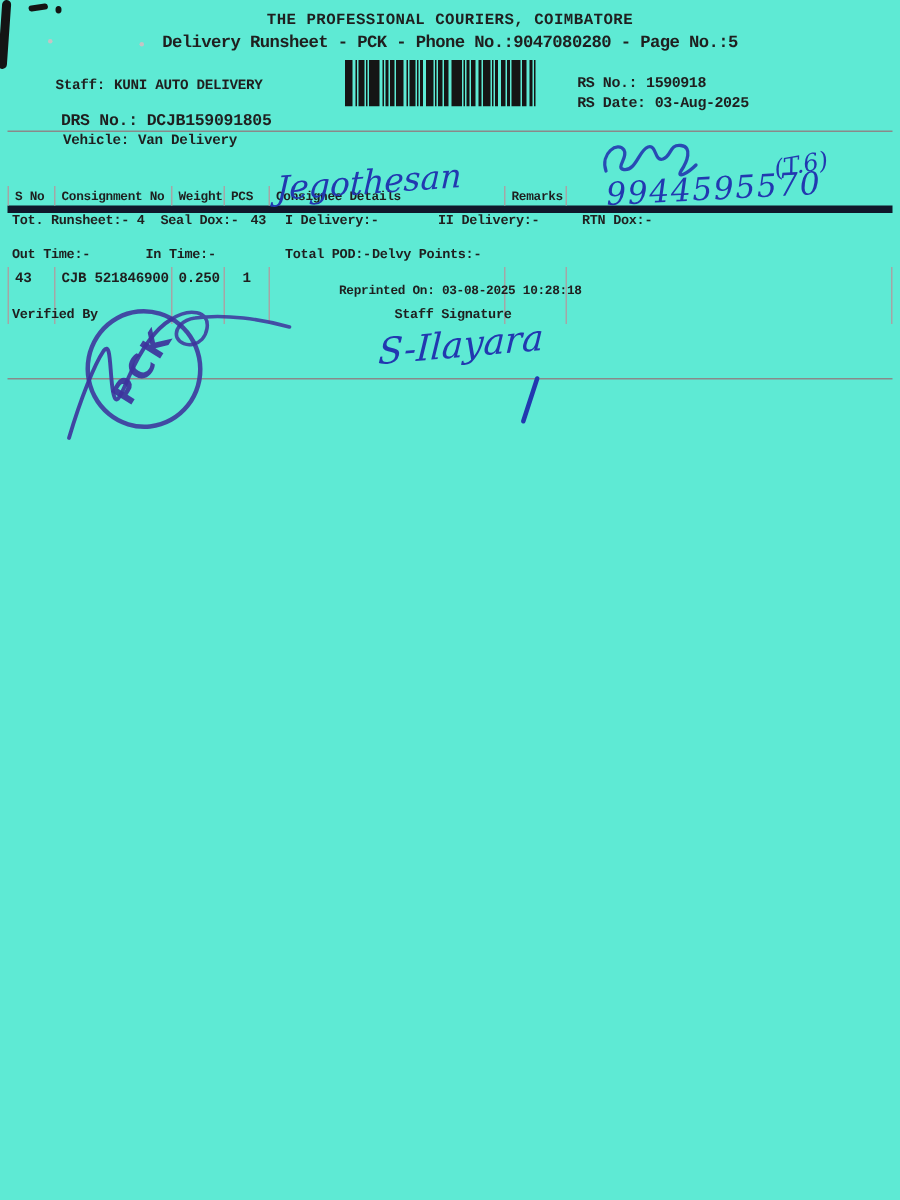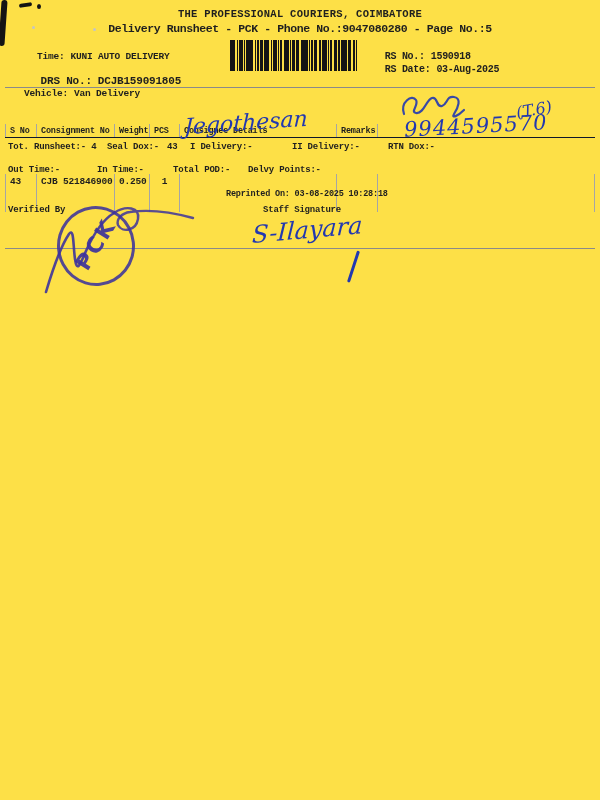--- a/index.html
+++ b/index.html
@@ -1,34 +1,34 @@
 <!DOCTYPE html>
 <html><head>
 <meta charset="utf-8">
 <style>
   html,body{margin:0;padding:0;background:#ffffff;}
   .page{
-    position:relative;width:600px;height:800px;background:#fde047;overflow:hidden;
+    position:relative;width:600px;height:800px;background:#5eead4;overflow:hidden;
     font-family:"Liberation Mono","DejaVu Sans Mono",monospace;
     color:#1f1f1f;font-weight:bold;
   }
   .abs{position:absolute;white-space:pre;}
   .title{top:8px;left:0;width:600px;text-align:center;font-size:10.5px;letter-spacing:.3px;}
   .subtitle{top:22px;left:0;width:600px;text-align:center;font-size:11.5px;letter-spacing:-.4px;}
   .kv .v{margin-left:6px;}
   .meta-line{font-size:9.5px;letter-spacing:-.2px;}
   .drs-line{font-size:11px;letter-spacing:-.2px;}
   .rs-line{font-size:10px;letter-spacing:-.3px;}
   
   .barcode{top:40px;left:230px;width:128px;height:31px;display:flex;align-items:stretch;overflow:hidden;}
   .barcode .bar{background:#151515;flex:none;}
   
   .rtable{top:87px;left:5px;width:590px;border-top:1px solid #8a8a8a;border-bottom:1px solid #8a8a8a;}
   .trow{display:grid;grid-template-columns:32px 78px 35px 30px 157px 41px 217px;}
-  .trow.hdr{border-bottom:1px solid #0f172a;}
+  .trow.hdr{border-bottom:5px solid #0f172a;}
   .cell{border-right:1px solid #a5a5a5;padding:2px 0 0 4px;font-size:8.5px;letter-spacing:-.2px;white-space:pre;overflow:hidden;}
   .cell:first-child{border-left:1px solid #a5a5a5;}
   .trow.hdr .cell{height:11px;}
   .trow.body .cell{height:36px;font-size:9.5px;}
   .cell.center{text-align:center;padding-left:0;}
   .cell.seal-hdr{padding-left:24px;}
   
   .pline{font-size:9px;letter-spacing:-.2px;}
   .aline{font-size:8.5px;letter-spacing:-.2px;}
   
@@ -58,26 +58,26 @@
   <div class="abs artifact" style="left:0;top:0;width:6px;height:46px;border-radius:3px;transform:rotate(4deg);"></div>
   <div class="abs artifact" style="left:19px;top:3px;width:13px;height:4px;border-radius:2px;transform:rotate(-8deg);"></div>
   <div class="abs artifact" style="left:37px;top:4px;width:4px;height:5px;border-radius:50%;"></div>
   <div class="abs speck" style="left:32px;top:26px;width:3px;height:3px;"></div>
   <div class="abs speck" style="left:93px;top:28px;width:3px;height:3px;"></div>
 
   <div class="abs title">THE PROFESSIONAL COURIERS, COIMBATORE</div>
   <div class="abs subtitle">Delivery Runsheet - PCK - Phone No.:9047080280 - Page No.:5</div>
 
   <div class="abs meta-line kv" style="left:15px;top:40px;">
-    <span>Time:</span><span class="v">KUNI AUTO DELIVERY</span>
+    <span>Staff:</span><span class="v">KUNI AUTO DELIVERY</span>
   </div>
   <div class="abs drs-line kv" style="left:15px;top:63px;">
     <span>DRS No.:</span><span class="v">DCJB159091805</span>
   </div>
-  <div class="abs meta-line kv" style="left:2px;top:77px;">
+  <div class="abs meta-line kv" style="left:20px;top:77px;">
     <span>Vehicle:</span><span class="v">Van Delivery</span>
   </div>
 
   <div class="abs barcode" id="barcode"><div class="bar" style="width: 4.8px; margin-right: 2px;"></div><div class="bar" style="width: 1.6px; margin-right: 1px;"></div><div class="bar" style="width: 3.2px; margin-right: 1px;"></div><div class="bar" style="width: 1.6px; margin-right: 1px;"></div><div class="bar" style="width: 6.4px; margin-right: 2px;"></div><div class="bar" style="width: 1.6px; margin-right: 1px;"></div><div class="bar" style="width: 1.6px; margin-right: 1px;"></div><div class="bar" style="width: 3.2px; margin-right: 1px;"></div><div class="bar" style="width: 4.8px; margin-right: 2px;"></div><div class="bar" style="width: 1.6px; margin-right: 1px;"></div><div class="bar" style="width: 3.2px; margin-right: 1px;"></div><div class="bar" style="width: 1.6px; margin-right: 1px;"></div><div class="bar" style="width: 1.6px; margin-right: 2px;"></div><div class="bar" style="width: 4.8px; margin-right: 1px;"></div><div class="bar" style="width: 1.6px; margin-right: 1px;"></div><div class="bar" style="width: 3.2px; margin-right: 1px;"></div><div class="bar" style="width: 3.2px; margin-right: 2px;"></div><div class="bar" style="width: 6.4px; margin-right: 1px;"></div><div class="bar" style="width: 1.6px; margin-right: 1px;"></div><div class="bar" style="width: 1.6px; margin-right: 1px;"></div><div class="bar" style="width: 3.2px; margin-right: 2px;"></div><div class="bar" style="width: 1.6px; margin-right: 1px;"></div><div class="bar" style="width: 4.8px; margin-right: 1px;"></div><div class="bar" style="width: 1.6px; margin-right: 1px;"></div><div class="bar" style="width: 1.6px; margin-right: 2px;"></div><div class="bar" style="width: 3.2px; margin-right: 1px;"></div><div class="bar" style="width: 1.6px; margin-right: 1px;"></div><div class="bar" style="width: 6.4px; margin-right: 1px;"></div><div class="bar" style="width: 3.2px; margin-right: 2px;"></div><div class="bar" style="width: 1.6px; margin-right: 1px;"></div><div class="bar" style="width: 1.6px; margin-right: 1px;"></div></div>
   <div class="abs rs-line kv" style="left:362px;top:40px;">
     <span>RS No.:</span><span class="v">1590918</span>
   </div>
   <div class="abs rs-line kv" style="left:362px;top:53px;">
     <span>RS Date:</span><span class="v">03-Aug-2025</span>
   </div>
@@ -112,21 +112,21 @@
 
   <div class="abs pline" style="left:8px;top:142px;">Tot. Runsheet:- 4</div>
   <div class="abs pline" style="left:107px;top:142px;">Seal Dox:-</div>
   <div class="abs pline" style="left:167px;top:142px;">43</div>
   <div class="abs pline" style="left:190px;top:142px;">I Delivery:-</div>
   <div class="abs pline" style="left:292px;top:142px;">II Delivery:-</div>
   <div class="abs pline" style="left:388px;top:142px;">RTN Dox:-</div>
 
   <div class="abs pline" style="left:8px;top:165px;">Out Time:-</div>
   <div class="abs pline" style="left:97px;top:165px;">In Time:-</div>
-  <div class="abs pline" style="left:173px;top:165px;">Total POD:-</div>
+  <div class="abs pline" style="left:190px;top:165px;">Total POD:-</div>
   <div class="abs pline" style="left:248px;top:165px;">Delvy Points:-</div>
 
   <div class="abs aline" style="left:226px;top:189px;">Reprinted On: 03-08-2025 10:28:18</div>
 
   <div class="abs pline" style="left:8px;top:205px;">Verified By</div>
   <div class="abs pline" style="left:263px;top:205px;">Staff Signature</div>
 
   <div class="abs stamp-circle"></div>
   <div class="abs stamp-text">PCK</div>
   <svg class="abs" style="left:30px;top:193px;" width="175" height="112" viewBox="0 0 175 112">

